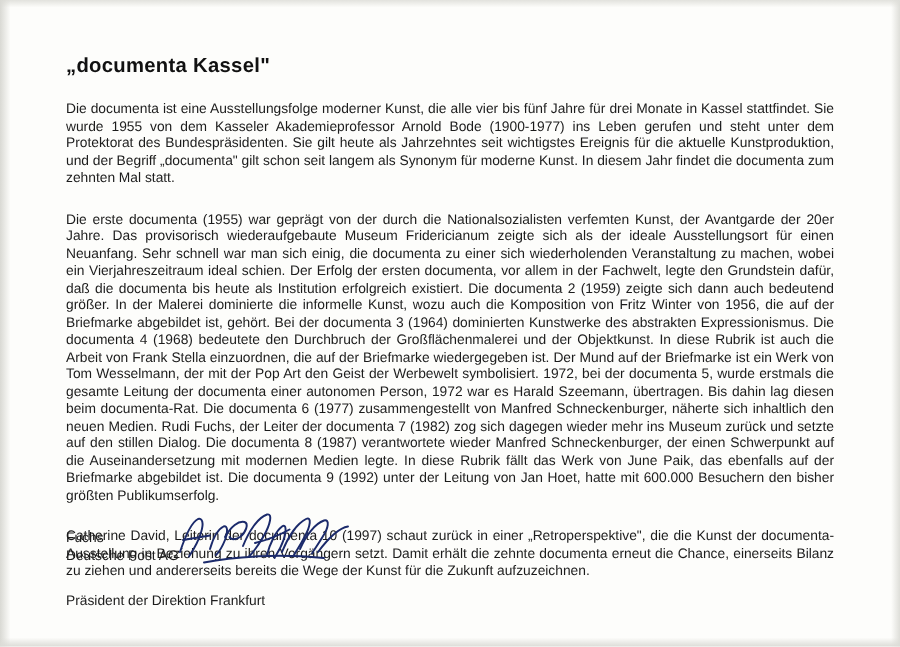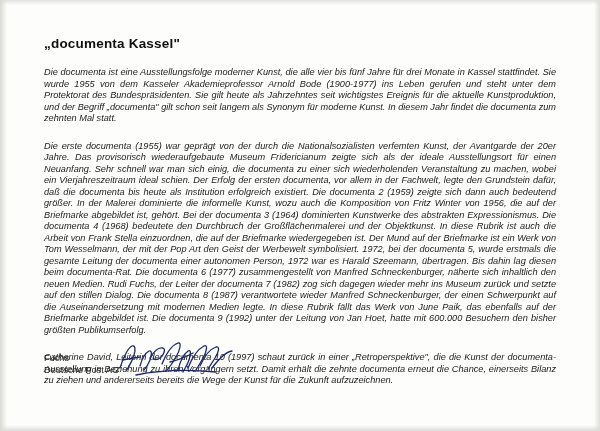--- a/index.html
+++ b/index.html
@@ -36,21 +36,20 @@
     color: #111111;
   }
   .para {
     font-family: "Liberation Sans", sans-serif;
     font-size: 9.2px;
     line-height: 11.5px;
     text-align: justify;
     margin: 16px 0 6px 0;
     color: #1c1c1c;
     hyphens: auto;
-    font-style: italic;
   }
   .para:last-of-type {
     margin-bottom: 0;
   }
   .signature-block {
     position: absolute;
     left: 44px;
     top: 352px;
     width: 330px;
   }
@@ -138,20 +137,21 @@
   <div class="content">
     <h1 class="doc-title">„documenta Kassel"</h1>
     <p class="para">Die documenta ist eine Ausstellungsfolge moderner Kunst, die alle vier bis fünf Jahre für drei Monate in Kassel stattfindet. Sie wurde 1955 von dem Kasseler Akademieprofessor Arnold Bode (1900-1977) ins Leben gerufen und steht unter dem Protektorat des Bundespräsidenten. Sie gilt heute als Jahrzehntes seit wichtigstes Ereignis für die aktuelle Kunstproduktion, und der Begriff „documenta" gilt schon seit langem als Synonym für moderne Kunst. In diesem Jahr findet die documenta zum zehnten Mal statt.</p>
     <p class="para">Die erste documenta (1955) war geprägt von der durch die Nationalsozialisten verfemten Kunst, der Avantgarde der 20er Jahre. Das provisorisch wiederaufgebaute Museum Fridericianum zeigte sich als der ideale Ausstellungsort für einen Neuanfang. Sehr schnell war man sich einig, die documenta zu einer sich wiederholenden Veranstaltung zu machen, wobei ein Vierjahreszeitraum ideal schien. Der Erfolg der ersten documenta, vor allem in der Fachwelt, legte den Grundstein dafür, daß die documenta bis heute als Institution erfolgreich existiert. Die documenta 2 (1959) zeigte sich dann auch bedeutend größer. In der Malerei dominierte die informelle Kunst, wozu auch die Komposition von Fritz Winter von 1956, die auf der Briefmarke abgebildet ist, gehört. Bei der documenta 3 (1964) dominierten Kunstwerke des abstrakten Expressionismus. Die documenta 4 (1968) bedeutete den Durchbruch der Großflächenmalerei und der Objektkunst. In diese Rubrik ist auch die Arbeit von Frank Stella einzuordnen, die auf der Briefmarke wiedergegeben ist. Der Mund auf der Briefmarke ist ein Werk von Tom Wesselmann, der mit der Pop Art den Geist der Werbewelt symbolisiert. 1972, bei der documenta 5, wurde erstmals die gesamte Leitung der documenta einer autonomen Person, 1972 war es Harald Szeemann, übertragen. Bis dahin lag diesen beim documenta-Rat. Die documenta 6 (1977) zusammengestellt von Manfred Schneckenburger, näherte sich inhaltlich den neuen Medien. Rudi Fuchs, der Leiter der documenta 7 (1982) zog sich dagegen wieder mehr ins Museum zurück und setzte auf den stillen Dialog. Die documenta 8 (1987) verantwortete wieder Manfred Schneckenburger, der einen Schwerpunkt auf die Auseinandersetzung mit modernen Medien legte. In diese Rubrik fällt das Werk von June Paik, das ebenfalls auf der Briefmarke abgebildet ist. Die documenta 9 (1992) unter der Leitung von Jan Hoet, hatte mit 600.000 Besuchern den bisher größten Publikumserfolg.</p>
     <p class="para">Catherine David, Leiterin der documenta 10 (1997) schaut zurück in einer „Retroperspektive", die die Kunst der documenta-Ausstellung in Beziehung zu ihren Vorgängern setzt. Damit erhält die zehnte documenta erneut die Chance, einerseits Bilanz zu ziehen und andererseits bereits die Wege der Kunst für die Zukunft aufzuzeichnen.</p>
   </div>
 
   <div class="signature-block">
     <p class="sig-greeting">Fuchs</p>
     <p class="sig-company">Deutsche Post AG</p>
+    <p class="sig-role">Präsident der Direktion Frankfurt</p>
   </div>
 
   <div class="handwritten-signature">
     <svg width="120" height="44" viewBox="0 0 120 44" fill="none" xmlns="http://www.w3.org/2000/svg">
       <g stroke="#1b2a6b" stroke-width="1.3" fill="none" stroke-linecap="round" stroke-linejoin="round">
         <path d="M4 30 C8 18, 12 10, 16 8 C19 7, 20 11, 18 17 C16 24, 12 30, 10 33"></path>
         <path d="M6 22 C12 21, 18 20, 24 19"></path>
         <path d="M24 28 C26 21, 29 15, 33 13 C36 12, 36 17, 34 22 C32 27, 29 31, 28 32"></path>
         <path d="M34 20 C38 13, 43 9, 47 10 C50 11, 48 17, 44 20 C41 22, 38 22, 37 20"></path>
         <path d="M46 26 C50 16, 56 7, 62 5 C66 4, 64 12, 60 19 C56 26, 52 31, 50 33"></path>

